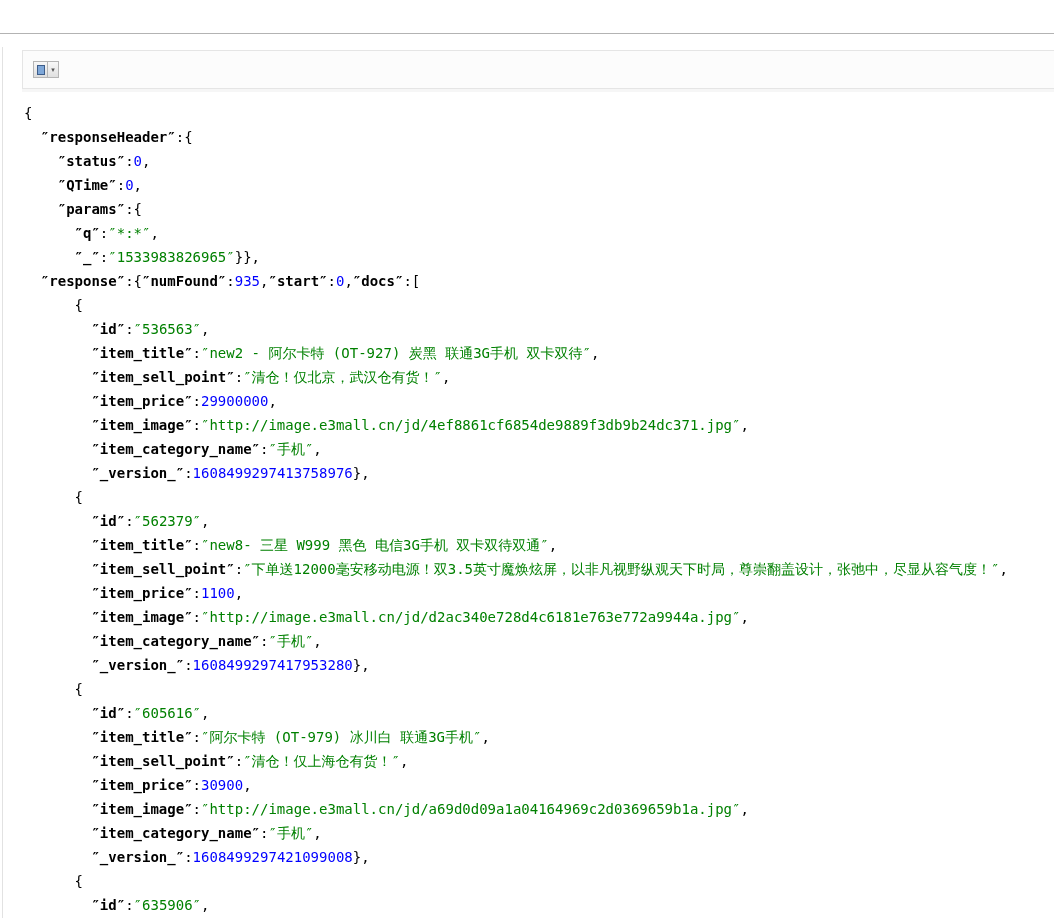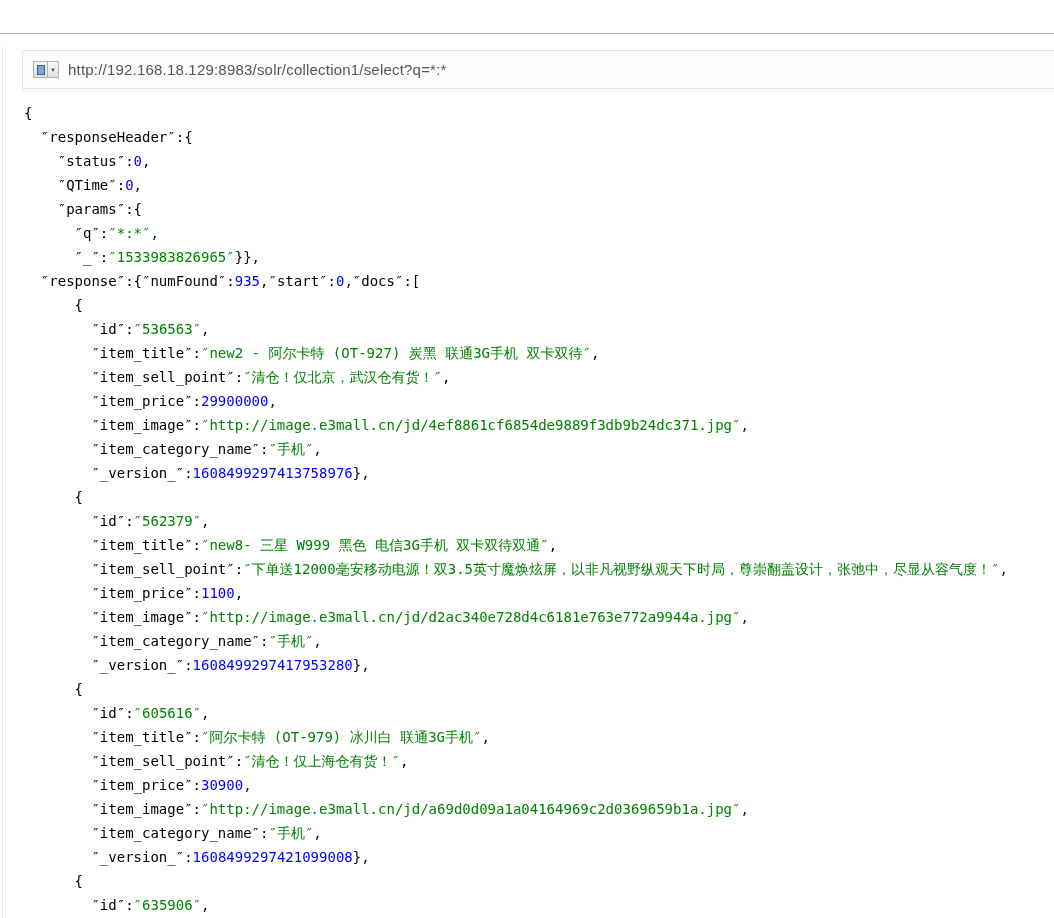--- a/index.html
+++ b/index.html
@@ -41,34 +41,33 @@
   .url {
     margin-left:9px; font-size:15px; color:#555555; letter-spacing:0.2px;
     white-space:nowrap;
   }
   .json {
     position:absolute; top:101px; left:24px; right:0; bottom:0;
     font-family:"DejaVu Sans Mono", monospace;
     font-size:14px; line-height:24px; white-space:pre;
     color:#000; overflow:hidden;
   }
-  .json .k { font-weight:normal; color:#000000; }
+  .json .k { font-weight:bold; color:#000000; }
   .json .s { color:#008000; }
   .json .n { color:#0000ff; }
   .json .p { color:#000000; }
 </style>
 </head>
 <body>
 
 <div class="top-divider"></div>
 <div class="left-edge"></div>
 
 <div class="addressbar">
   <span class="fav-group">
     <span class="fav-box">
       <span class="fav-page"></span>
     </span>
     <span class="fav-drop">▾</span>
   </span>
-  <span class="url">http://192.168.18.129:8983/solr/collection1/select?q=*:*</span>
 </div>
 
 <div class="json" id="json-view"><div><span class="p">{</span></div><div><span class="k">  ″responseHeader″</span><span class="p">:{</span></div><div><span class="k">    ″status″</span><span class="p">:</span><span class="n">0</span><span class="p">,</span></div><div><span class="k">    ″QTime″</span><span class="p">:</span><span class="n">0</span><span class="p">,</span></div><div><span class="k">    ″params″</span><span class="p">:{</span></div><div><span class="k">      ″q″</span><span class="p">:</span><span class="s">″*:*″</span><span class="p">,</span></div><div><span class="k">      ″_″</span><span class="p">:</span><span class="s">″1533983826965″</span><span class="p">}},</span></div><div><span class="k">  ″response″</span><span class="p">:{</span><span class="k">″numFound″</span><span class="p">:</span><span class="n">935</span><span class="p">,</span><span class="k">″start″</span><span class="p">:</span><span class="n">0</span><span class="p">,</span><span class="k">″docs″</span><span class="p">:[</span></div><div><span class="p">      {</span></div><div><span class="k">        ″id″</span><span class="p">:</span><span class="s">″536563″</span><span class="p">,</span></div><div><span class="k">        ″item_title″</span><span class="p">:</span><span class="s">″new2 - 阿尔卡特 (OT-927) 炭黑 联通3G手机 双卡双待″</span><span class="p">,</span></div><div><span class="k">        ″item_sell_point″</span><span class="p">:</span><span class="s">″清仓！仅北京，武汉仓有货！″</span><span class="p">,</span></div><div><span class="k">        ″item_price″</span><span class="p">:</span><span class="n">29900000</span><span class="p">,</span></div><div><span class="k">        ″item_image″</span><span class="p">:</span><span class="s">″http://image.e3mall.cn/jd/4ef8861cf6854de9889f3db9b24dc371.jpg″</span><span class="p">,</span></div><div><span class="k">        ″item_category_name″</span><span class="p">:</span><span class="s">″手机″</span><span class="p">,</span></div><div><span class="k">        ″_version_″</span><span class="p">:</span><span class="n">1608499297413758976</span><span class="p">},</span></div><div><span class="p">      {</span></div><div><span class="k">        ″id″</span><span class="p">:</span><span class="s">″562379″</span><span class="p">,</span></div><div><span class="k">        ″item_title″</span><span class="p">:</span><span class="s">″new8- 三星 W999 黑色 电信3G手机 双卡双待双通″</span><span class="p">,</span></div><div><span class="k">        ″item_sell_point″</span><span class="p">:</span><span class="s">″下单送12000毫安移动电源！双3.5英寸魔焕炫屏，以非凡视野纵观天下时局，尊崇翻盖设计，张弛中，尽显从容气度！″</span><span class="p">,</span></div><div><span class="k">        ″item_price″</span><span class="p">:</span><span class="n">1100</span><span class="p">,</span></div><div><span class="k">        ″item_image″</span><span class="p">:</span><span class="s">″http://image.e3mall.cn/jd/d2ac340e728d4c6181e763e772a9944a.jpg″</span><span class="p">,</span></div><div><span class="k">        ″item_category_name″</span><span class="p">:</span><span class="s">″手机″</span><span class="p">,</span></div><div><span class="k">        ″_version_″</span><span class="p">:</span><span class="n">1608499297417953280</span><span class="p">},</span></div><div><span class="p">      {</span></div><div><span class="k">        ″id″</span><span class="p">:</span><span class="s">″605616″</span><span class="p">,</span></div><div><span class="k">        ″item_title″</span><span class="p">:</span><span class="s">″阿尔卡特 (OT-979) 冰川白 联通3G手机″</span><span class="p">,</span></div><div><span class="k">        ″item_sell_point″</span><span class="p">:</span><span class="s">″清仓！仅上海仓有货！″</span><span class="p">,</span></div><div><span class="k">        ″item_price″</span><span class="p">:</span><span class="n">30900</span><span class="p">,</span></div><div><span class="k">        ″item_image″</span><span class="p">:</span><span class="s">″http://image.e3mall.cn/jd/a69d0d09a1a04164969c2d0369659b1a.jpg″</span><span class="p">,</span></div><div><span class="k">        ″item_category_name″</span><span class="p">:</span><span class="s">″手机″</span><span class="p">,</span></div><div><span class="k">        ″_version_″</span><span class="p">:</span><span class="n">1608499297421099008</span><span class="p">},</span></div><div><span class="p">      {</span></div><div><span class="k">        ″id″</span><span class="p">:</span><span class="s">″635906″</span><span class="p">,</span></div></div>
 
 </body></html>

